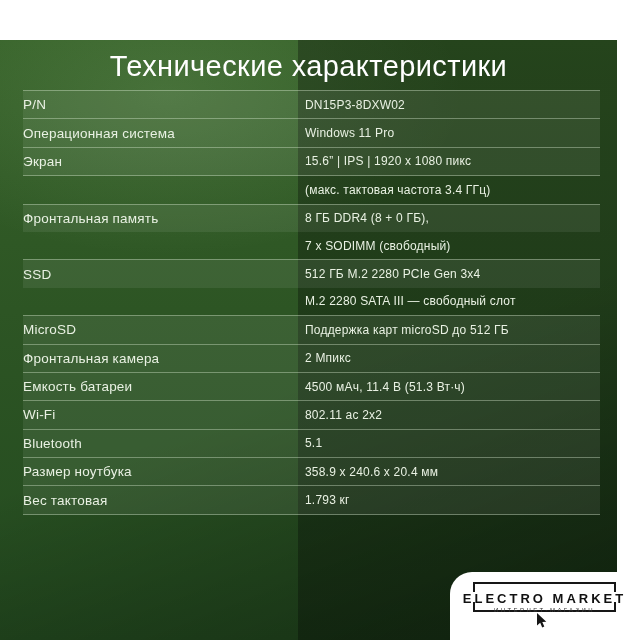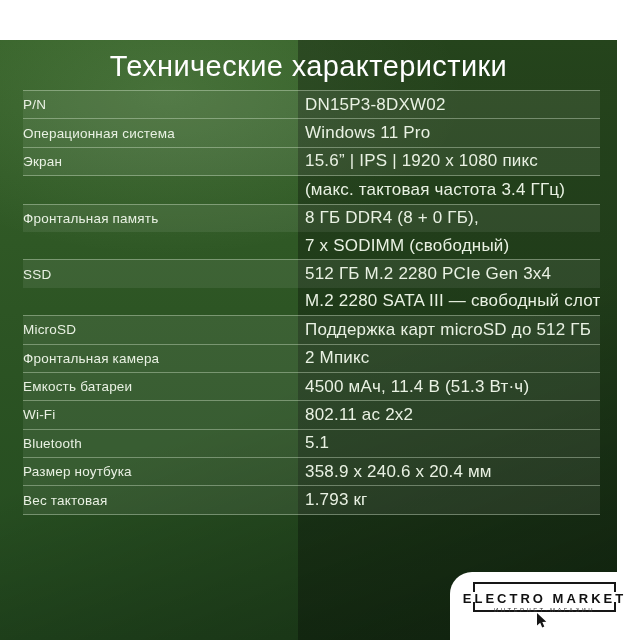--- a/index.html
+++ b/index.html
@@ -30,21 +30,21 @@
     border-top:1px solid rgba(228,242,222,0.42);
   }
   .row{border-bottom:1px solid rgba(228,242,222,0.42);}
   .line{height:27.4px;display:flex;align-items:center;}
   .line.banded{background:rgba(255,255,255,0.075);}
   .cell-label{
     width:282px;box-sizing:border-box;padding-left:0;flex:0 0 282px;
     color:#e9f1e3;font-size:13.5px;letter-spacing:0.2px;white-space:nowrap;
   }
   .cell-value{
-    flex:1;color:#e9f1e3;font-size:17px;letter-spacing:0.2px;white-space:nowrap;
+    flex:1;color:#e9f1e3;font-size:12px;letter-spacing:0.2px;white-space:nowrap;
   }
   
   .logo-panel{
     position:absolute;right:0;bottom:0;width:190px;height:68px;
     background:#ffffff;border-top-left-radius:22px;z-index:5;
   }
   .logo-frame{position:absolute;left:23px;top:10px;width:143px;height:30px;}
   .bracket-top{
     position:absolute;top:0;left:0;right:0;height:8px;
     border-top:2px solid #161616;border-left:2px solid #161616;border-right:2px solid #161616;

